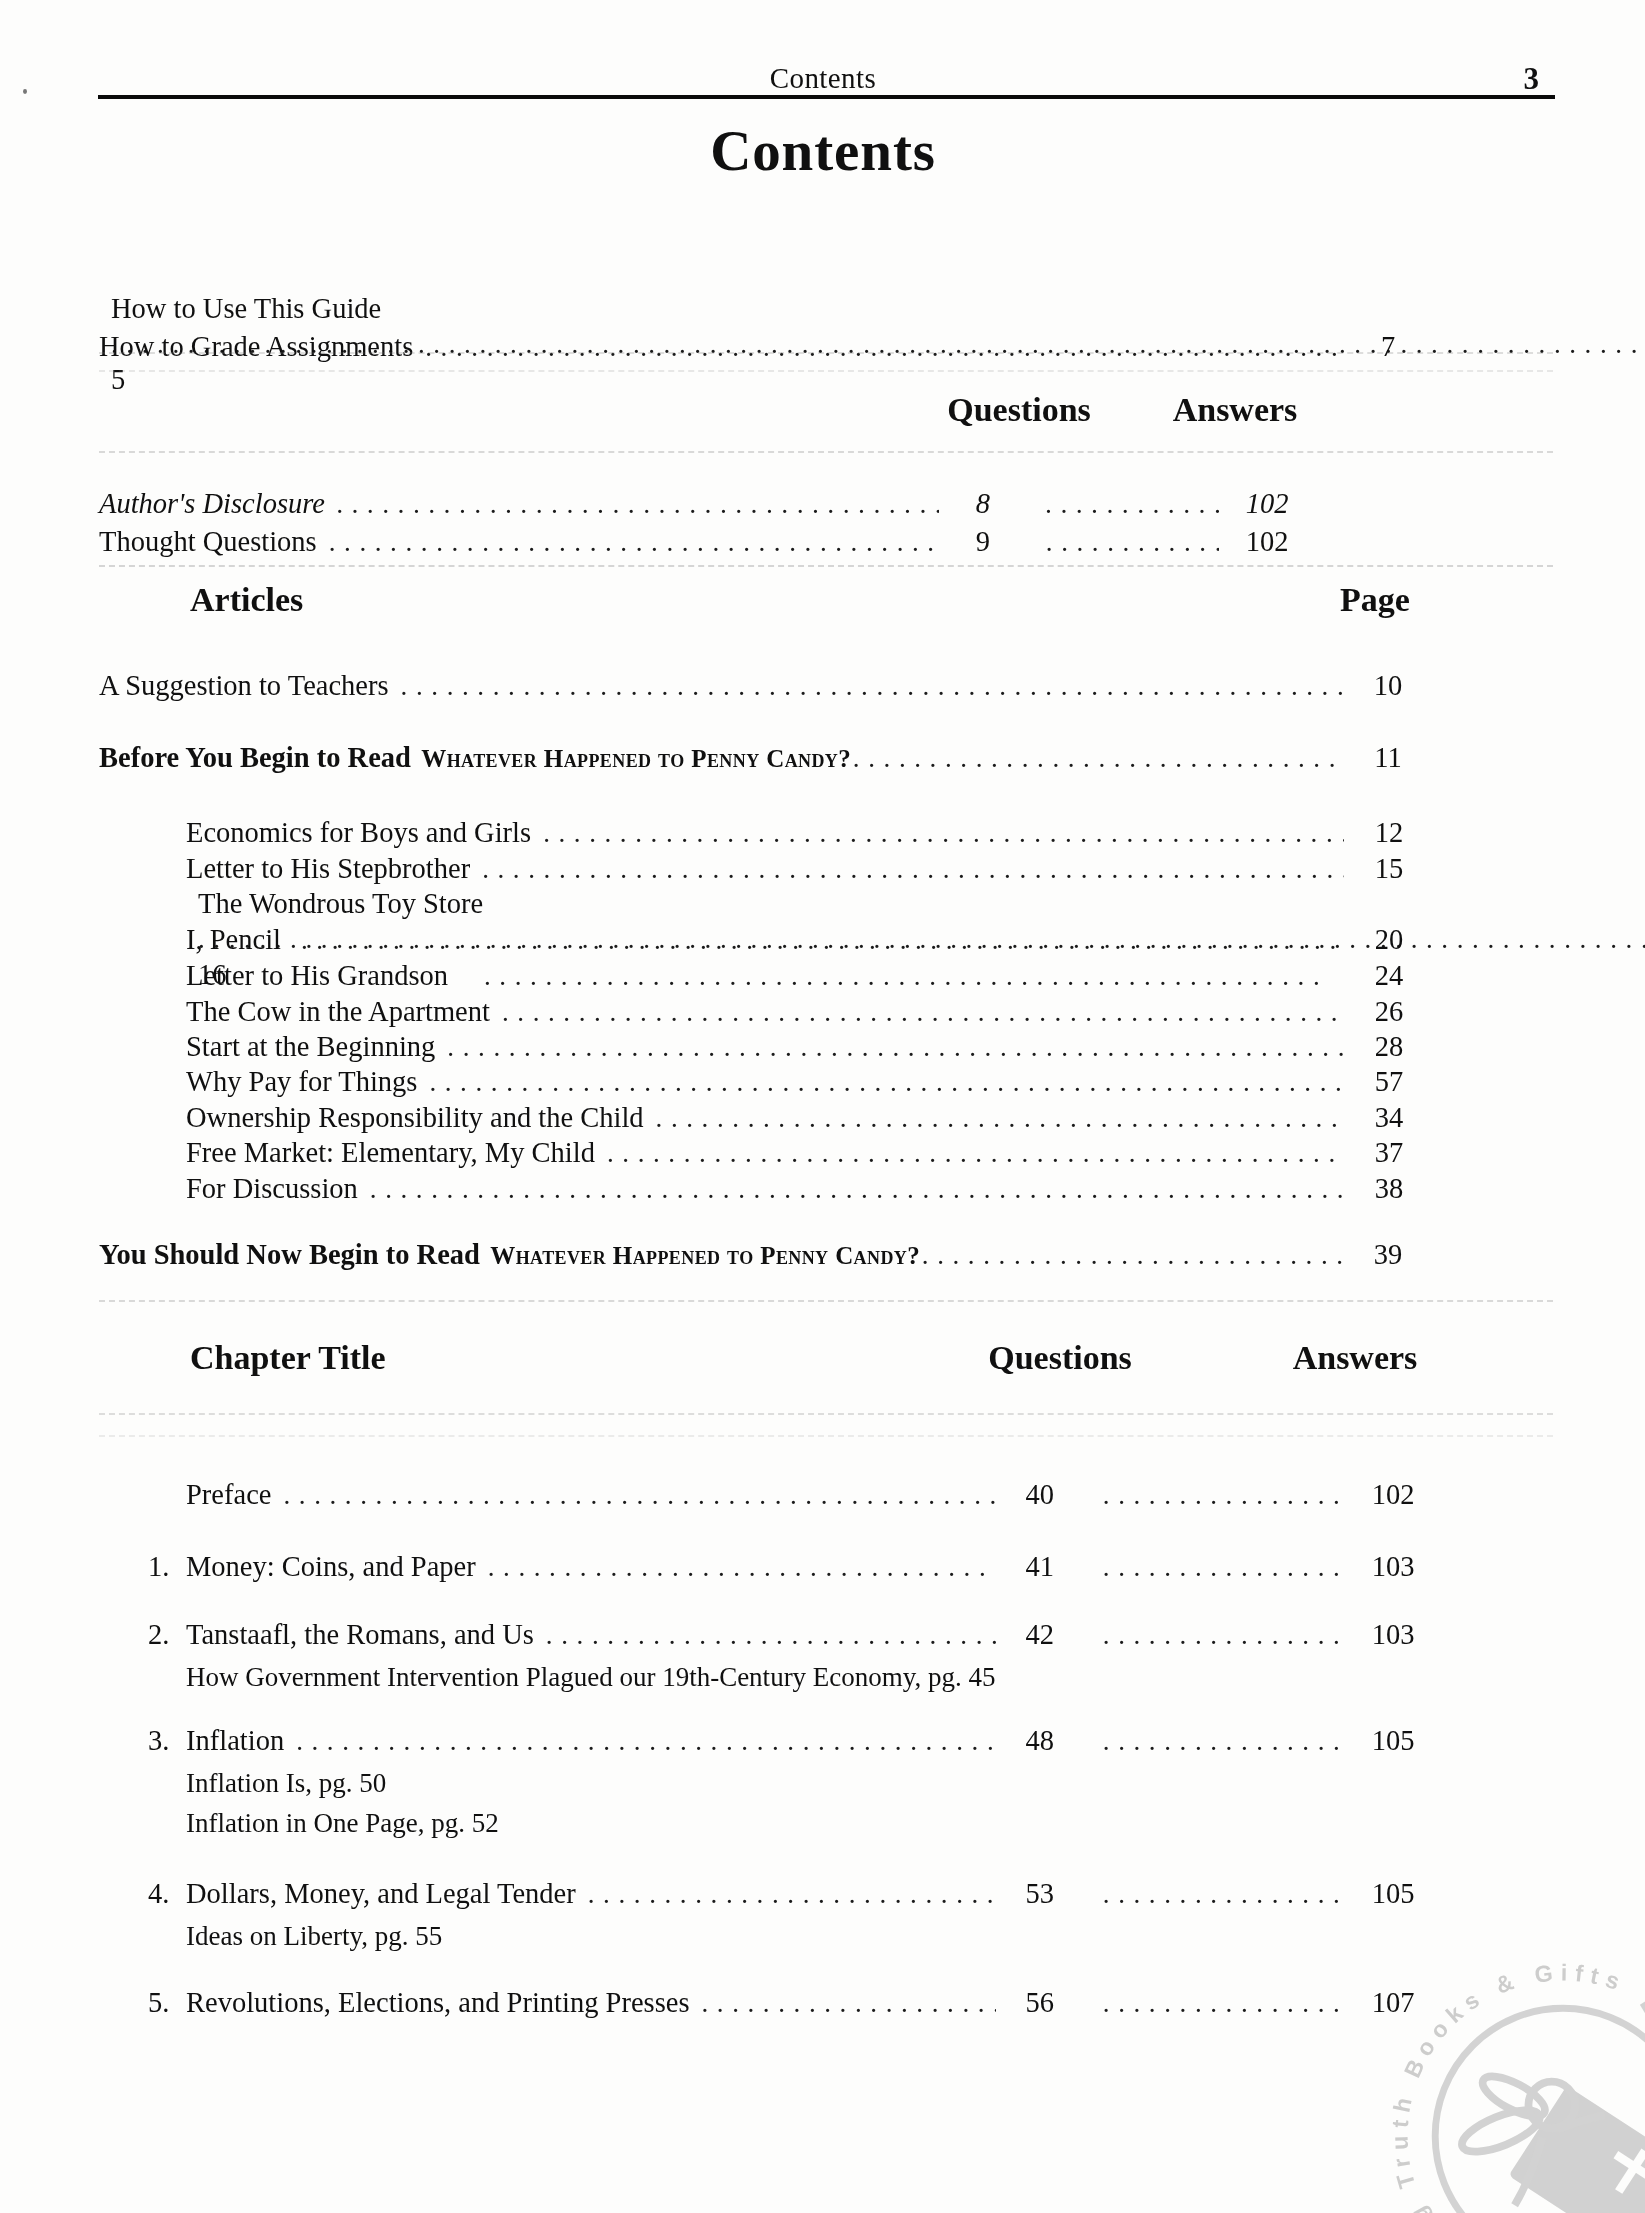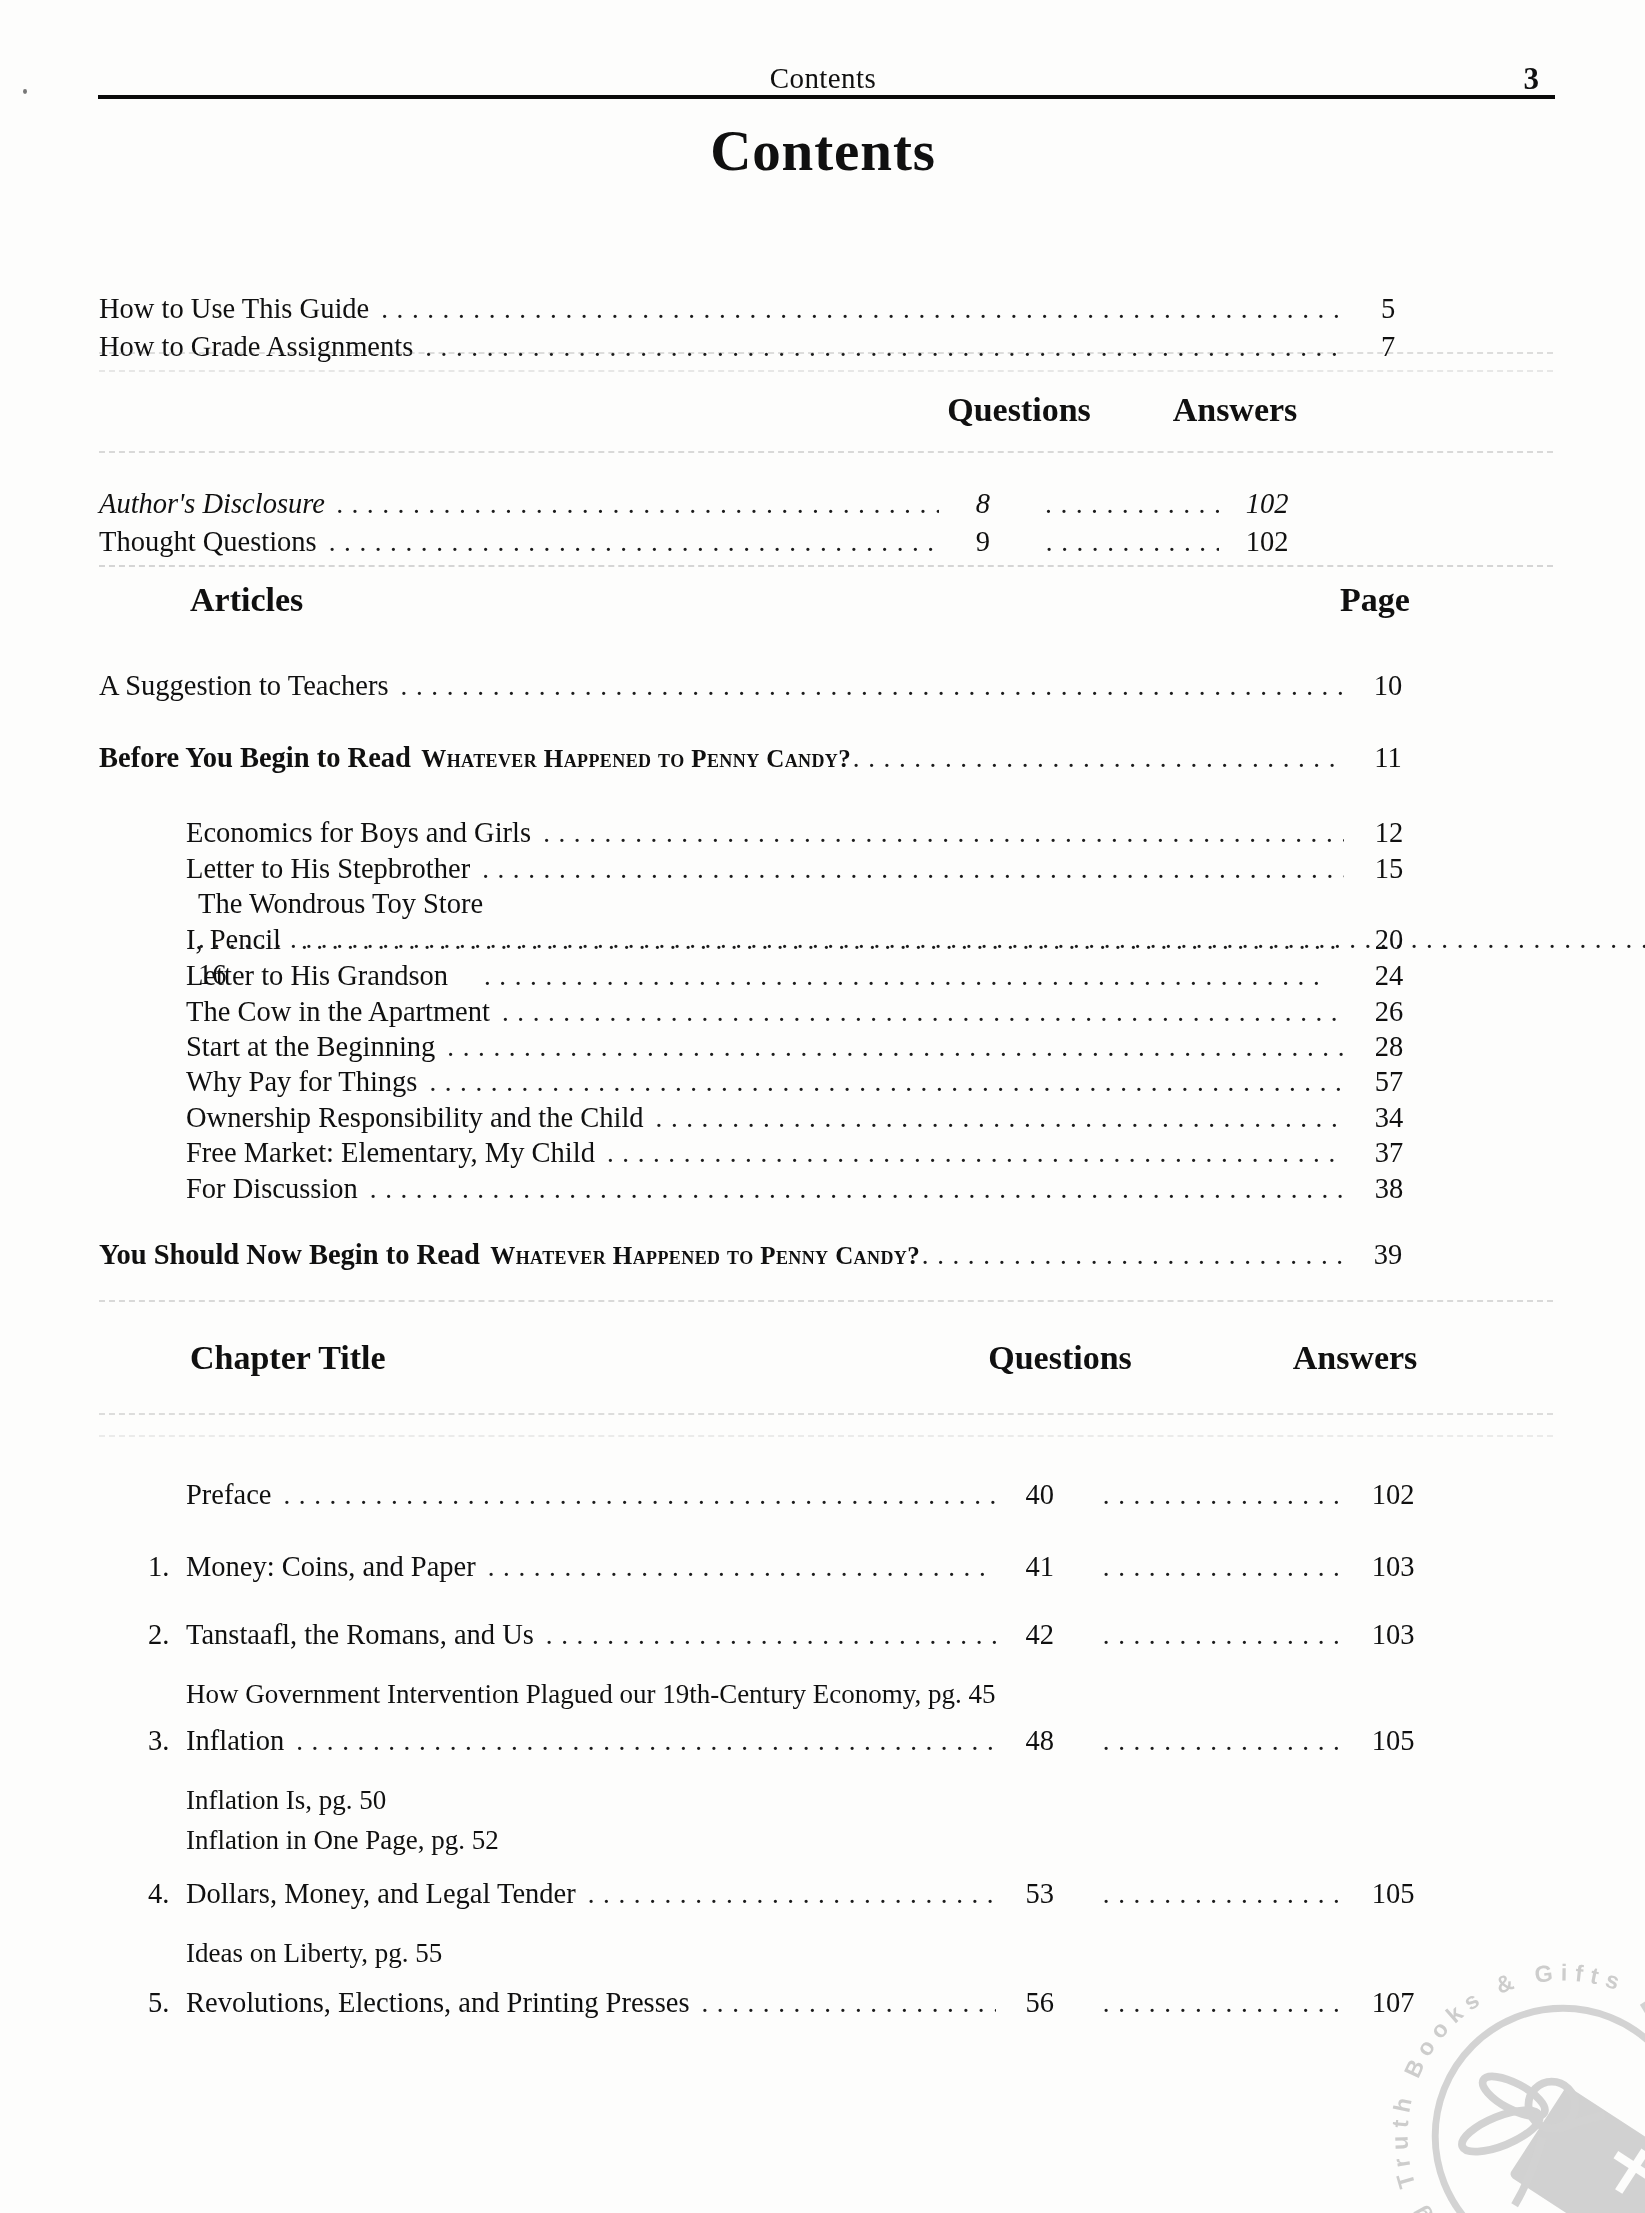--- a/index.html
+++ b/index.html
@@ -46,21 +46,21 @@
   .col-q{flex:0 0 78px;text-align:center;}
   .col-a{flex:0 0 86px;text-align:center;}
   .bold{font-weight:bold;}
   .sc{font-variant:small-caps;font-weight:bold;font-size:25px;letter-spacing:0.4px;}
   .chap-num{flex:0 0 38px;}
   .sub{
     font-size:27px;line-height:40px;font-weight:normal;white-space:nowrap;
   }
   .chap-block{position:absolute;font-size:28.5px;}
   .chap-line{display:flex;align-items:baseline;line-height:35px;white-space:nowrap;}
-  .chap-subs{margin-left:38px;margin-top:21px;}
+  .chap-subs{margin-left:38px;margin-top:4px;}
   
   .h-bold{position:absolute;font-size:34px;font-weight:bold;white-space:nowrap;}
   .centered{transform:translateX(-50%);}
   
   .artifact{position:absolute;left:99px;width:1454px;height:0;
     border-top:2.6px dashed rgba(110,110,110,.28);}
   
   .watermark{position:absolute;left:1373px;top:1953px;width:380px;height:380px;opacity:.55;}
 </style>
 </head>
@@ -68,21 +68,21 @@
 
 <div class="page">
 
   <div class="running-title">Contents</div>
   <div class="page-number">3</div>
   <div class="header-rule"></div>
   <div class="speck"></div>
 
   <div class="toc-title">Contents</div>
 
-  <div class="row" style="top:291px;left:99px;width:1329px;">
+  <div class="row" style="top:291px;left:99px;width:1329px;flex-direction:column;">
     <span class="t">How to Use This Guide</span>
     <span class="leader"></span>
     <span class="col-page">5</span>
   </div>
   <div class="row" style="top:329px;left:99px;width:1329px;">
     <span class="t">How to Grade Assignments</span>
     <span class="leader"></span>
     <span class="col-page">7</span>
   </div>
 

